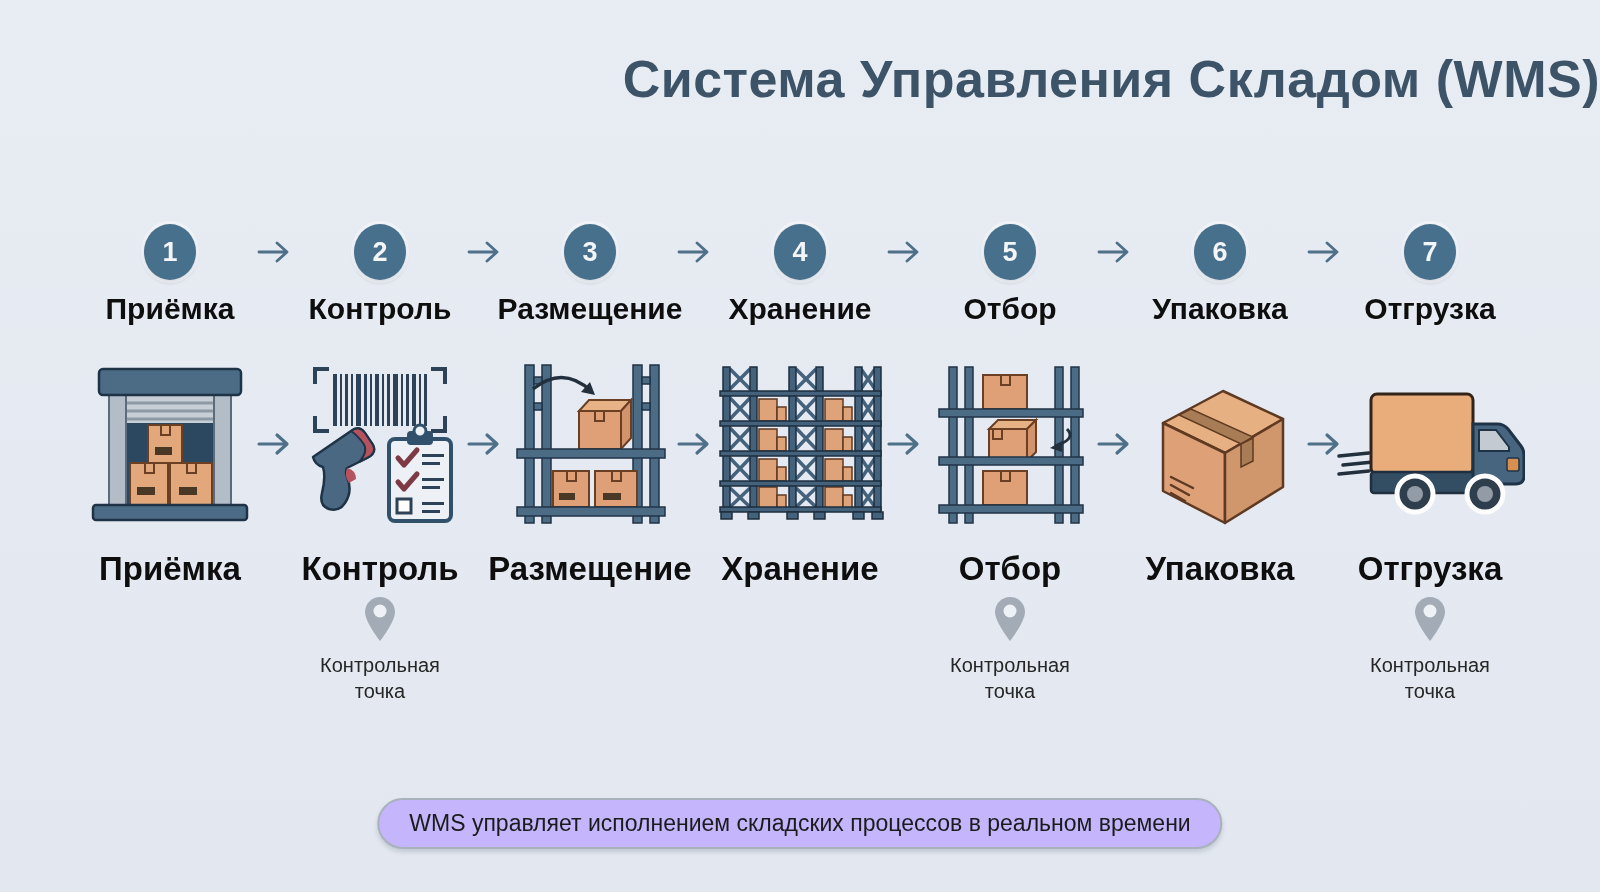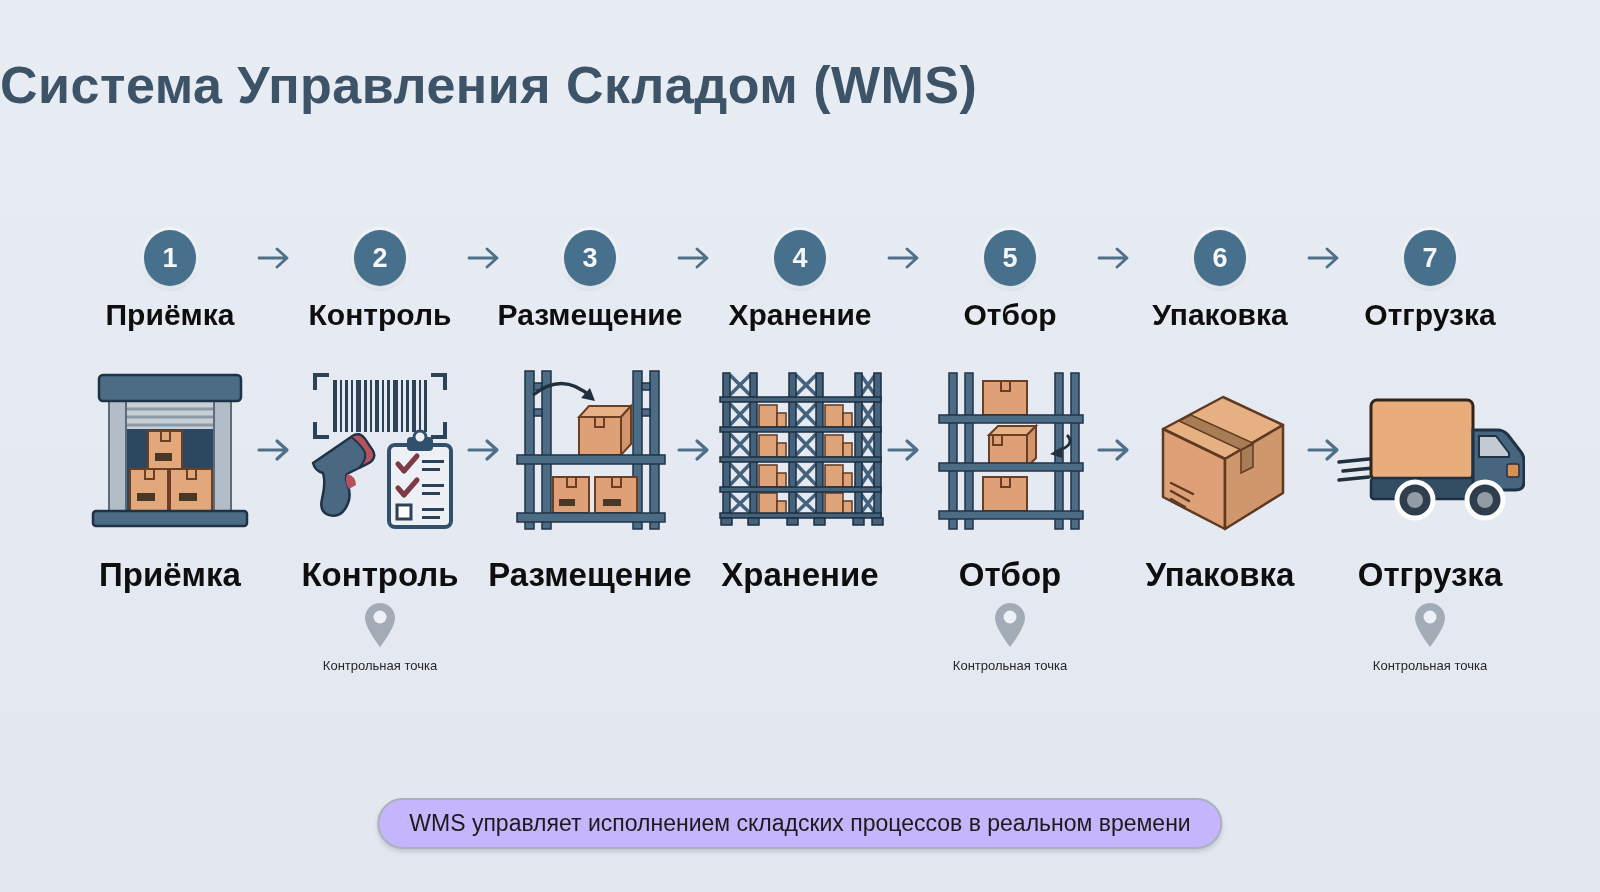--- a/index.html
+++ b/index.html
@@ -5,27 +5,26 @@
   * { margin:0; padding:0; box-sizing:border-box; }
   html,body { width:1600px; height:892px; overflow:hidden; }
   body {
     font-family:"Liberation Sans", sans-serif;
     background:linear-gradient(180deg,#e8ecf3 0%, #e5eaf2 55%, #e3e8f0 100%);
     position:relative;
     color:#101010;
   }
   .title {
     padding-top:48px;
-    text-align:left;
+    text-align:right;
     font-size:52px;
     font-weight:700;
     line-height:1.2;
     color:#3d5368;
     letter-spacing:0.5px;
-    margin-top:6px;
   }
   .row {
     display:grid;
     grid-template-columns:174px 36px 174px 36px 174px 36px 174px 36px 174px 36px 174px 36px 174px;
     justify-content:center;
     align-items:center;
   }
   .cell { display:flex; flex-direction:column; align-items:center; justify-content:center; }
   .gap  { display:flex; align-items:center; justify-content:center; }
 
@@ -46,21 +45,21 @@
   .icon-box { width:174px; height:176px; display:flex; align-items:center; justify-content:center; }
 
   .row-bottom-labels { margin-top:14px; height:46px; }
   .bottom-label { font-size:33px; font-weight:700; white-space:nowrap; color:#0e0e0e; }
 
   .row-pins { margin-top:4px; height:48px; align-items:flex-start; }
   .row-checkpoints { margin-top:8px; align-items:flex-start; }
   .checkpoint {
     width:150px;
     text-align:center;
-    font-size:13px;
+    font-size:20px;
     line-height:1.3;
     color:#262626;
   }
 
   .footer-pill {
     position:absolute;
     left:50%; top:798px;
     transform:translateX(-50%);
     background:#c4b5fd;
     border:2px solid #a9b2bb;

